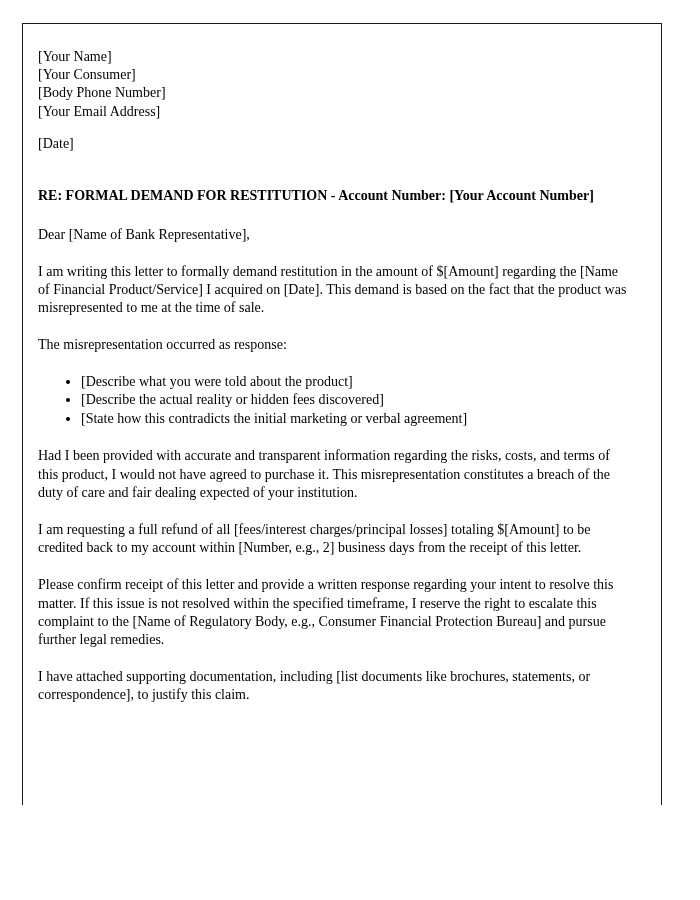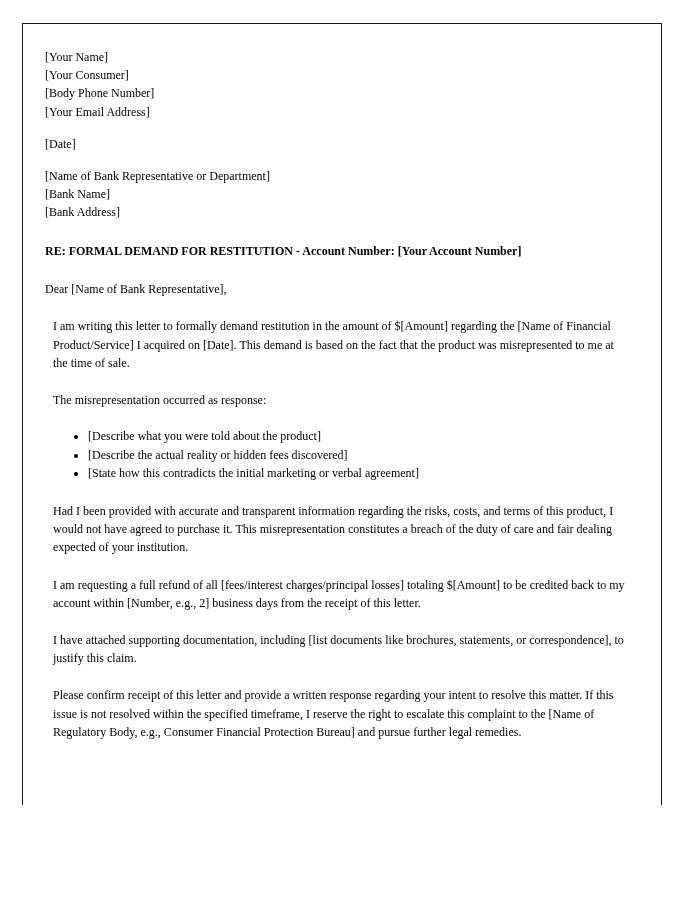--- a/index.html
+++ b/index.html
@@ -25,24 +25,24 @@
     height: 782px;
     border-left: 1px solid #1a1a1a;
     border-top: 1px solid #1a1a1a;
     border-right: 1px solid #1a1a1a;
     border-bottom: none;
     box-sizing: border-box;
   }
 
   #letter {
     position: absolute;
-    left: 45px;
+    left: 38px;
     top: 48px;
     width: 589px;
-    font-size: 12px;
+    font-size: 14px;
     line-height: 18.2px;
   }
 
   .addr-line {
     white-space: nowrap;
   }
 
   .block-gap {
     height: 14px;
   }
@@ -51,21 +51,21 @@
     font-weight: bold;
     margin-top: 20px;
     line-height: 18.6px;
   }
 
   .salutation {
     margin-top: 20px;
   }
 
   p.para {
-    margin: 8px;
+    margin: 0;
     padding: 0;
     margin-top: 19px;
     text-align: left;
   }
 
   ul.bullets {
     margin: 0;
     padding: 0;
     margin-top: 18px;
     list-style-type: disc;
@@ -95,42 +95,37 @@
     <div class="addr-line">[Body Phone Number]</div>
     <div class="addr-line">[Your Email Address]</div>
   </div>
 
   <div class="block-gap"></div>
 
   <div class="addr-line">[Date]</div>
 
   <div class="block-gap"></div>
 
-  <div>
-    <div class="addr-line">[Name of Bank Representative or Department]</div>
-    <div class="addr-line">[Bank Name]</div>
-    <div class="addr-line">[Bank Address]</div>
-  </div>
 
   <div class="re-line">RE: FORMAL DEMAND FOR RESTITUTION - Account Number: [Your Account Number]</div>
 
   <div class="salutation">Dear [Name of Bank Representative],</div>
 
   <p class="para">I am writing this letter to formally demand restitution in the amount of $[Amount] regarding the [Name of Financial Product/Service] I acquired on [Date]. This demand is based on the fact that the product was misrepresented to me at the time of sale.</p>
 
   <p class="para">The misrepresentation occurred as response:</p>
 
   <ul class="bullets">
     <li>[Describe what you were told about the product]</li>
     <li>[Describe the actual reality or hidden fees discovered]</li>
     <li>[State how this contradicts the initial marketing or verbal agreement]</li>
   </ul>
 
   <p class="para">Had I been provided with accurate and transparent information regarding the risks, costs, and terms of this product, I would not have agreed to purchase it. This misrepresentation constitutes a breach of the duty of care and fair dealing expected of your institution.</p>
 
   <p class="para">I am requesting a full refund of all [fees/interest charges/principal losses] totaling $[Amount] to be credited back to my account within [Number, e.g., 2] business days from the receipt of this letter.</p>
 
+  <p class="para">Please confirm receipt of this letter and provide a written response regarding your intent to resolve this matter. If this issue is not resolved within the specified timeframe, I reserve the right to escalate this complaint to the [Name of Regulatory Body, e.g., Consumer Financial Protection Bureau] and pursue further legal remedies.</p>
+
   <p class="para">I have attached supporting documentation, including [list documents like brochures, statements, or correspondence], to justify this claim.</p>
-
-  <p class="para">Please confirm receipt of this letter and provide a written response regarding your intent to resolve this matter. If this issue is not resolved within the specified timeframe, I reserve the right to escalate this complaint to the [Name of Regulatory Body, e.g., Consumer Financial Protection Bureau] and pursue further legal remedies.</p>
 
 
 </div>
 
 </body></html>

